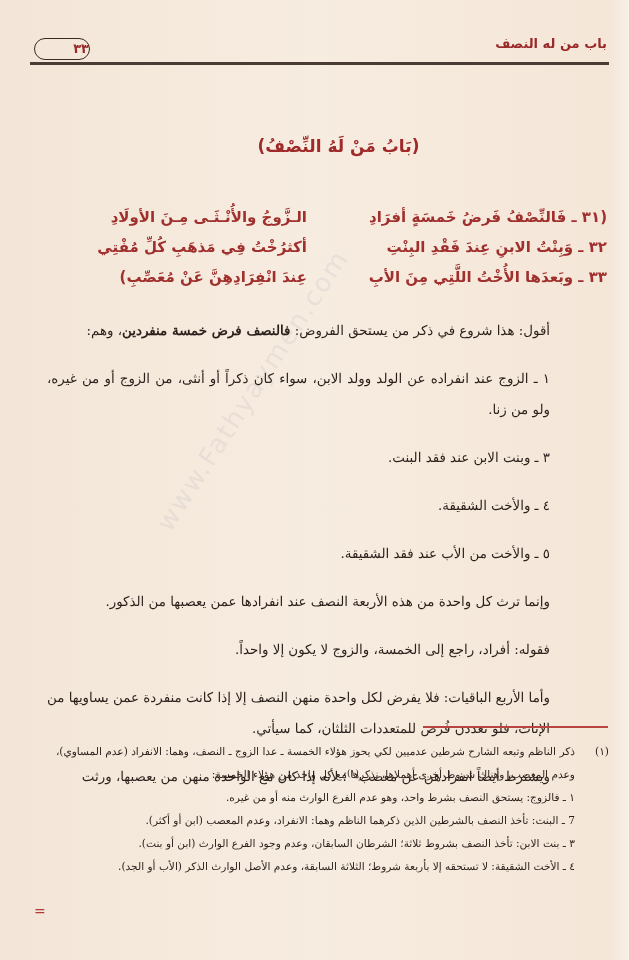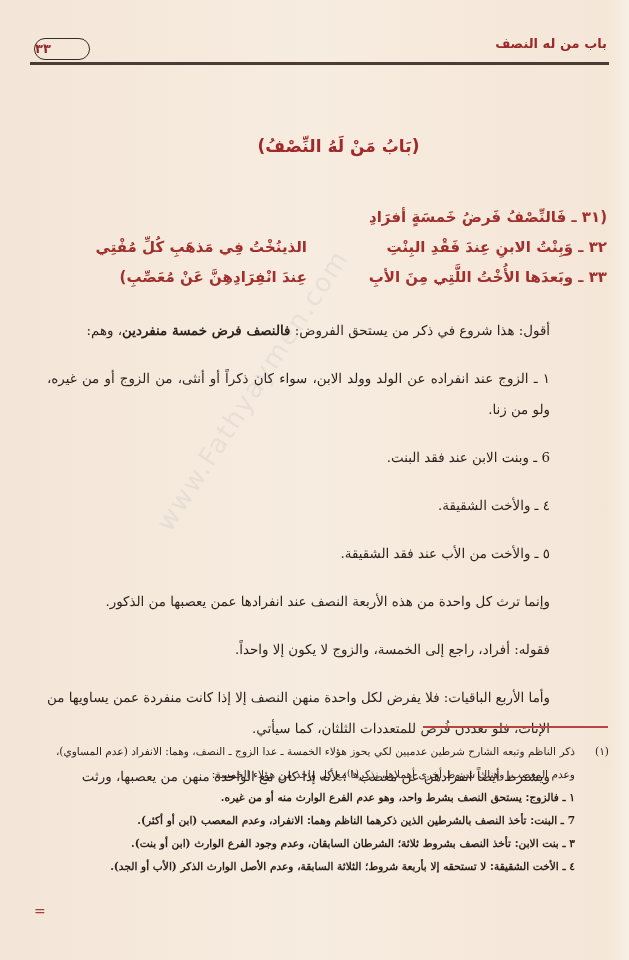--- a/index.html
+++ b/index.html
@@ -21,21 +21,21 @@
   
   .running-head {
     position: absolute; right: 22px; top: 36px;
     font-family: "DejaVu Sans", sans-serif; font-size: 13px; font-weight: bold;
     color: #9a2a2a; direction: rtl;
   }
   .page-number {
     position: absolute; left: 34px; top: 38px;
     width: 54px; height: 20px; border: 1.5px solid #3a2a22; border-radius: 11px;
     font-family: "DejaVu Sans", sans-serif; font-size: 13px; font-weight: bold;
-    color: #9a2a2a; text-align: left; line-height: 20px;
+    color: #9a2a2a; text-align: right; line-height: 20px;
   }
   .header-rule {
     position: absolute; left: 30px; right: 20px; top: 62px; height: 3px;
     background: #4a3c34;
   }
   
   .chapter-title {
     position: absolute; left: 0; right: 0; top: 136px; text-align: center;
     font-family: "DejaVu Sans", sans-serif; font-size: 17px; font-weight: bold;
     color: #a02a2a; direction: rtl; padding-left: 48px;
@@ -67,21 +67,21 @@
     background: #b8453f;
   }
   .footnotes {
     position: absolute; left: 32px; right: 20px; top: 740px;
     direction: rtl; font-family: "DejaVu Serif", serif; font-size: 10.6px; color: #2a1f1a;
   }
   .fn { margin: 0; line-height: 23px; }
   .fn-head { display: flex; flex-direction: row; }
   .fn-num { width: 34px; flex: none; }
   .fn-body { flex: 1; }
-  .fn.sub { padding-right: 34px; font-weight: bold; }
+  .fn.sub { padding-right: 34px; }
   .cont-mark {
     position: absolute; left: 34px; top: 903px; font-size: 14px; color: #b03a3a;
     font-family: "DejaVu Sans", sans-serif;
   }
   .watermark {
     position: absolute; left: 150px; top: 520px; transform: rotate(-57deg);
     transform-origin: left top;
     font-family: "DejaVu Sans", sans-serif; font-size: 26px; letter-spacing: 2px;
     color: rgba(150,150,170,0.13); white-space: nowrap; pointer-events: none;
   }
@@ -94,37 +94,38 @@
 
   <div class="running-head">باب من له النصف</div>
   <div class="page-number">٣٣</div>
   <div class="header-rule"></div>
 
   <div class="chapter-title">(بَابُ مَنْ لَهُ النِّصْفُ)</div>
 
   <div class="verses">
     <div class="verse-row">
       <span class="hemistich first">(٣١ ـ فَالنِّصْفُ فَرضُ خَمسَةٍ أفرَادِ</span>
+      <span class="hemistich second">الـزَّوجُ والأُنْـثَـى مِـنَ الأولَادِ</span>
     </div>
     <div class="verse-row">
       <span class="hemistich first">٣٢ ـ وَبِنْتُ الابنِ عِندَ فَقْدِ البِنْتِ</span>
-      <span class="hemistich second">الذينُخْتُ فِي مَذهَبِ كُلِّ مُفْتِي</span>
+      <span class="hemistich second">أكثرُخْتُ فِي مَذهَبِ كُلِّ مُفْتِي</span>
     </div>
     <div class="verse-row">
       <span class="hemistich first">٣٣ ـ وبَعدَها الأُخْتُ اللَّتِي مِنَ الأبِ</span>
       <span class="hemistich second">عِندَ انْفِرَادِهِنَّ عَنْ مُعَصِّبِ)</span>
     </div>
   </div>
 
   <div class="body-text">
     <p class="para indent">
       <span>أقول: هذا شروع في ذكر من يستحق الفروض: </span><span class="bold">فالنصف فرض خمسة منفردين</span><span>، وهم:</span>
     </p>
     <p class="para indent">١ ـ الزوج عند انفراده عن الولد وولد الابن، سواء كان ذكراً أو أنثى، من الزوج أو من غيره، ولو من زنا.</p>
-    <p class="para indent">6 ـ وبنت الابن عند فقد البنت.</p>
+    <p class="para indent">٣ ـ وبنت الابن عند فقد البنت.</p>
     <p class="para indent">٤ ـ والأخت الشقيقة.</p>
     <p class="para indent">٥ ـ والأخت من الأب عند فقد الشقيقة.</p>
     <p class="para indent">وإنما ترث كل واحدة من هذه الأربعة النصف عند انفرادها عمن يعصبها من الذكور.</p>
     <p class="para indent">فقوله: أفراد، راجع إلى الخمسة، والزوج لا يكون إلا واحداً.</p>
     <p class="para indent">وأما الأربع الباقيات: فلا يفرض لكل واحدة منهن النصف إلا إذا كانت منفردة عمن يساويها من الإناث، فلو تعددن فُرض للمتعددات الثلثان، كما سيأتي.</p>
     <p class="para indent">
       <span>ويشترط أيضاً انفرادهن عن معصب</span><sup class="fnref">(١)</sup><span>؛ لأنه إذا كان مع الواحدة منهن من يعصبها، ورثت</span>
     </p>
   </div>
 

